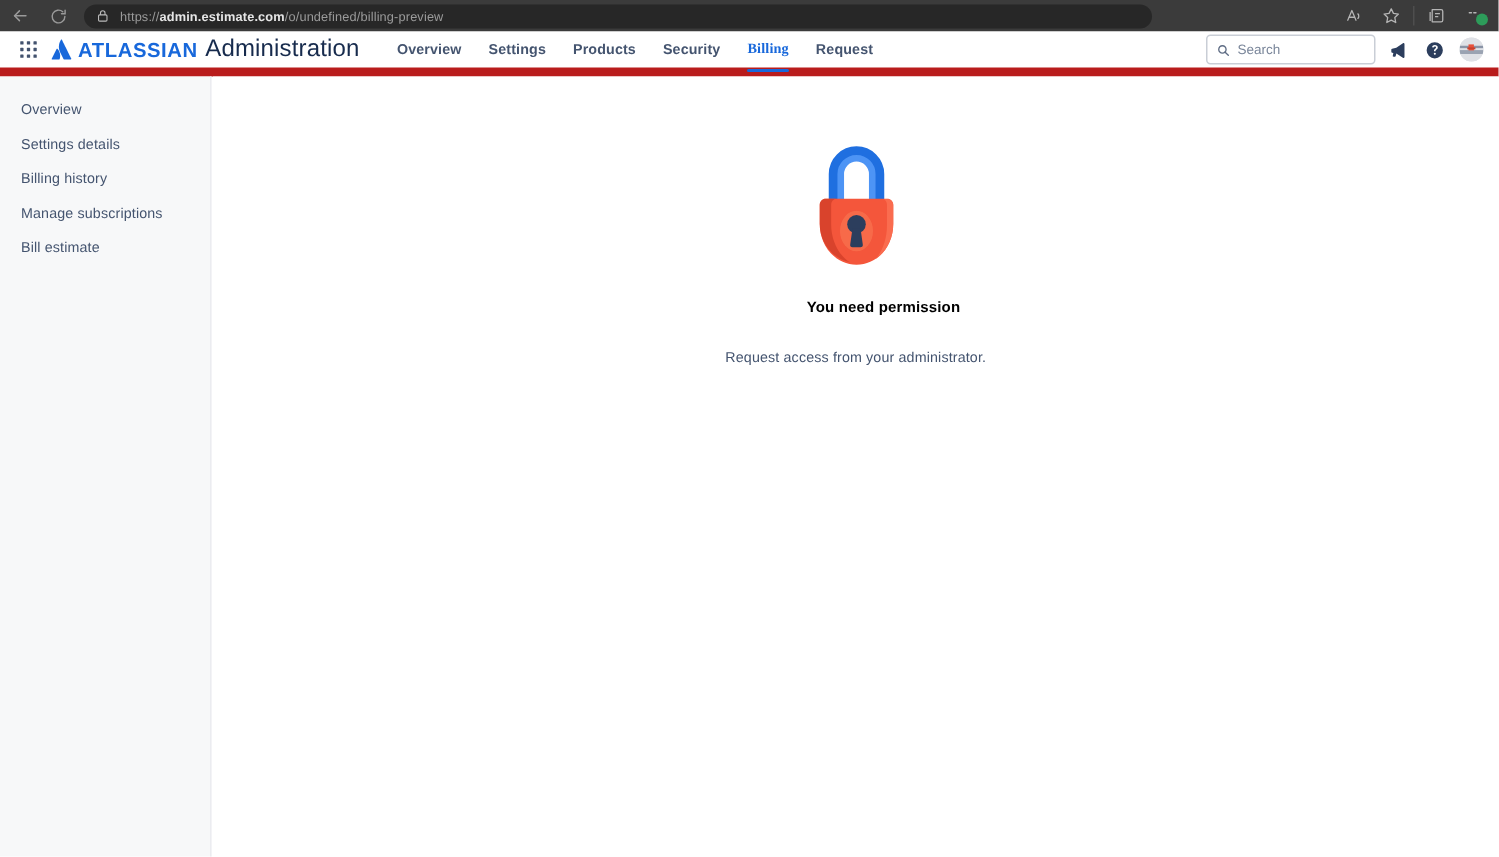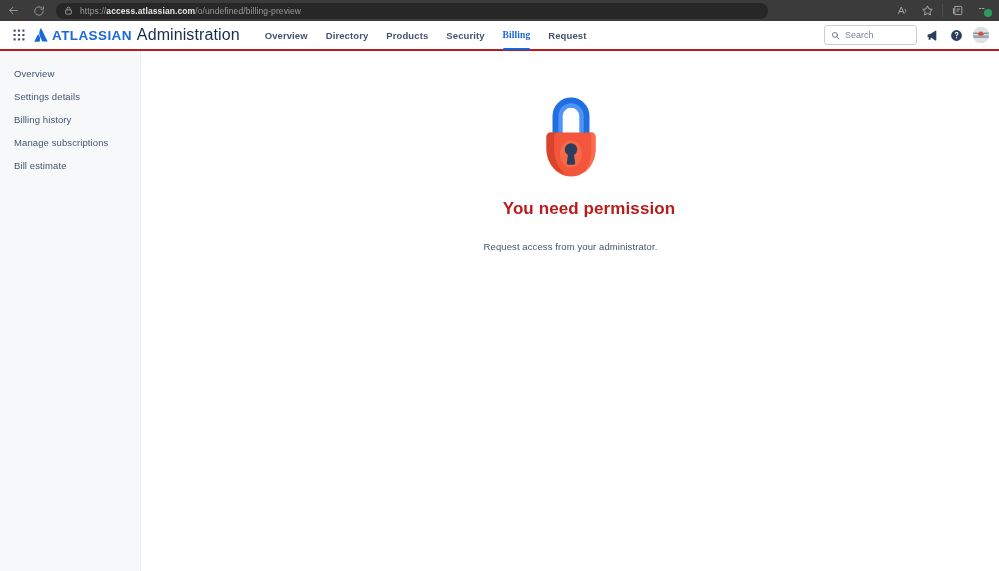--- a/index.html
+++ b/index.html
@@ -62,21 +62,21 @@
     background: #2d9c5a;
     display: flex; align-items: center; justify-content: center;
     color: #fff; font-size: 7px; line-height: 1;
   }
 
   
   #atl-header {
     position: absolute; top: 21px; left: 0;
     width: 999px; height: 30px;
     background: #ffffff;
-    border-bottom: 2px solid #b91c1c;
+    border-bottom: 6px solid #b91c1c;
     display: flex; align-items: center;
     padding: 0 10px 0 9px;
   }
   #app-switcher {
     width: 20px; height: 20px;
     display: flex; align-items: center; justify-content: center;
     margin-right: 5px;
   }
   #atl-logo-wrap {
     display: flex; align-items: center;
@@ -109,21 +109,21 @@
     content: "";
     position: absolute; left: 9px; right: 9px; bottom: 0;
     height: 2px; background: #1868db; border-radius: 1px;
   }
 
   #atl-right {
     margin-left: auto;
     display: flex; align-items: center;
   }
   #search-box {
-    width: 93px; height: 20px;
+    width: 113px; height: 20px;
     border: 1px solid #c9ced6;
     border-radius: 3px;
     display: flex; align-items: center;
     padding: 0 6px;
     background: #fff;
   }
   #search-icon { margin-right: 5px; display: flex; align-items: center; }
   #search-input {
     border: 0; outline: 0;
     font-family: "Liberation Sans", sans-serif;
@@ -165,22 +165,22 @@
   
   #main {
     position: absolute; top: 51px; left: 142px;
     width: 857px; height: 520px;
     background: #ffffff;
     display: flex; flex-direction: column; align-items: center;
   }
   #lock-illustration { margin-top: 38px; }
   #empty-title {
     margin-top: 14px;
-    font-size: 17px; font-weight: 700;
-    color: #b91c1c; letter-spacing: .1px; margin-left: 37px;
+    font-size: 10px; font-weight: 700;
+    color: #000000; letter-spacing: .1px; margin-left: 37px;
   }
   #empty-subtitle {
     margin-top: 22px;
     font-size: 9.5px; font-weight: 400;
     color: #44546f; letter-spacing: .1px;
   }
 </style>
 </head>
 <body>
 
@@ -200,21 +200,21 @@
     </svg>
   </div>
 
   <div id="address-bar">
     <span id="site-lock-icon">
       <svg width="9" height="9" viewBox="0 0 24 24" fill="none" stroke="#b9b9b9" stroke-width="2">
         <rect x="4.5" y="10.5" width="15" height="11" rx="2"></rect>
         <path d="M8 10.5V7a4 4 0 0 1 8 0v3.5"></path>
       </svg>
     </span>
-    <span id="url-text">https://<b>access.atlassian.com</b>/o/undefined/billing-preview</span>
+    <span id="url-text">https://<b>admin.estimate.com</b>/o/undefined/billing-preview</span>
   </div>
 
   <div id="chrome-right">
     <div class="chrome-right-btn">
       <svg width="12" height="12" viewBox="0 0 24 24" fill="none" stroke="currentColor" stroke-width="1.7" stroke-linecap="round" stroke-linejoin="round">
         <path d="M3 17L8.5 4l5.5 13"></path>
           <path d="M5 13h7"></path>
         <path d="M16.5 8.5c1.6 1.2 1.6 4.8 0 6"></path>
       </svg>
     </div>
@@ -266,21 +266,21 @@
         <path fill="#1868db" d="M10.2 15.1c-.5-.6-1.4-.5-1.7.3L1.1 30.1c-.3.6.1 1.3.8 1.3h10.3c.3 0 .6-.2.8-.5 2.2-4.6.9-11.6-3-15.8z"></path>
         <path fill="#1868db" d="M15.2 1.2C11 7.8 11.3 15.1 14.1 20.7l4.9 9.9c.2.3.5.5.8.5h10.3c.7 0 1.1-.7.8-1.3 0 0-13.9-27.9-14.2-28.6-.3-.6-1.1-.6-1.5 0z"></path>
       </svg>
     </span>
     <span id="atl-wordmark">ATLASSIAN</span>
     <span id="atl-product">Administration</span>
   </div>
 
   <div id="atl-nav">
     <div class="nav-item">Overview</div>
-    <div class="nav-item">Directory</div>
+    <div class="nav-item">Settings</div>
     <div class="nav-item">Products</div>
     <div class="nav-item">Security</div>
     <div class="nav-item active">Billing</div>
     <div class="nav-item">Request</div>
   </div>
 
   <div id="atl-right">
     <div id="search-box">
       <span id="search-icon">
         <svg width="9" height="9" viewBox="0 0 24 24" fill="none" stroke="#5e6c84" stroke-width="2.4" stroke-linecap="round">

